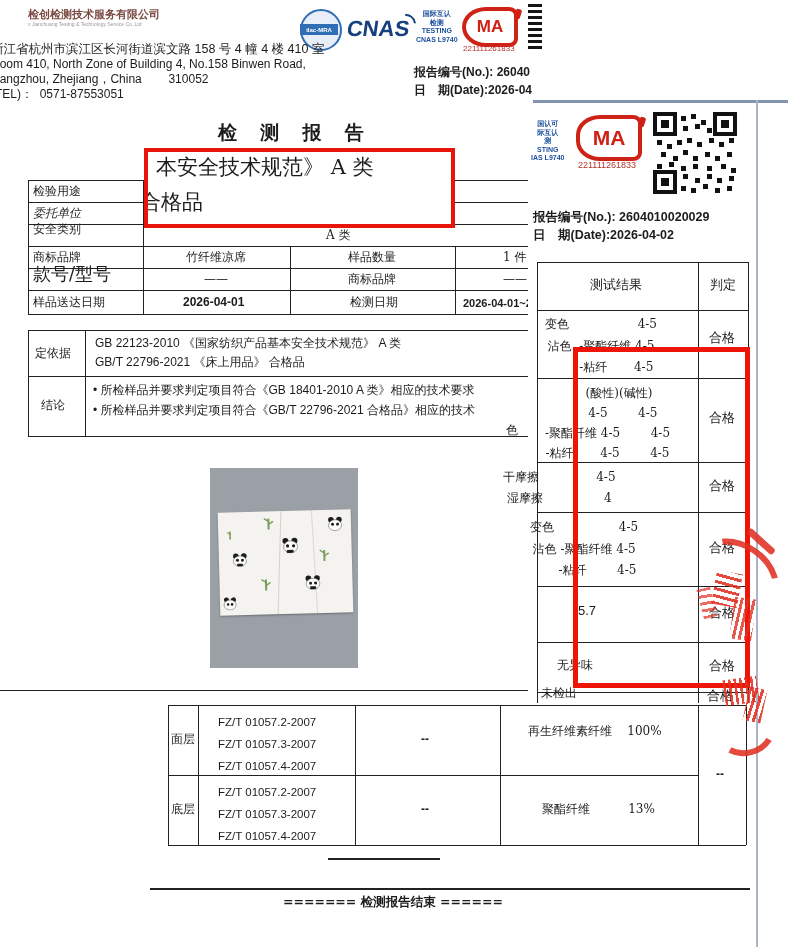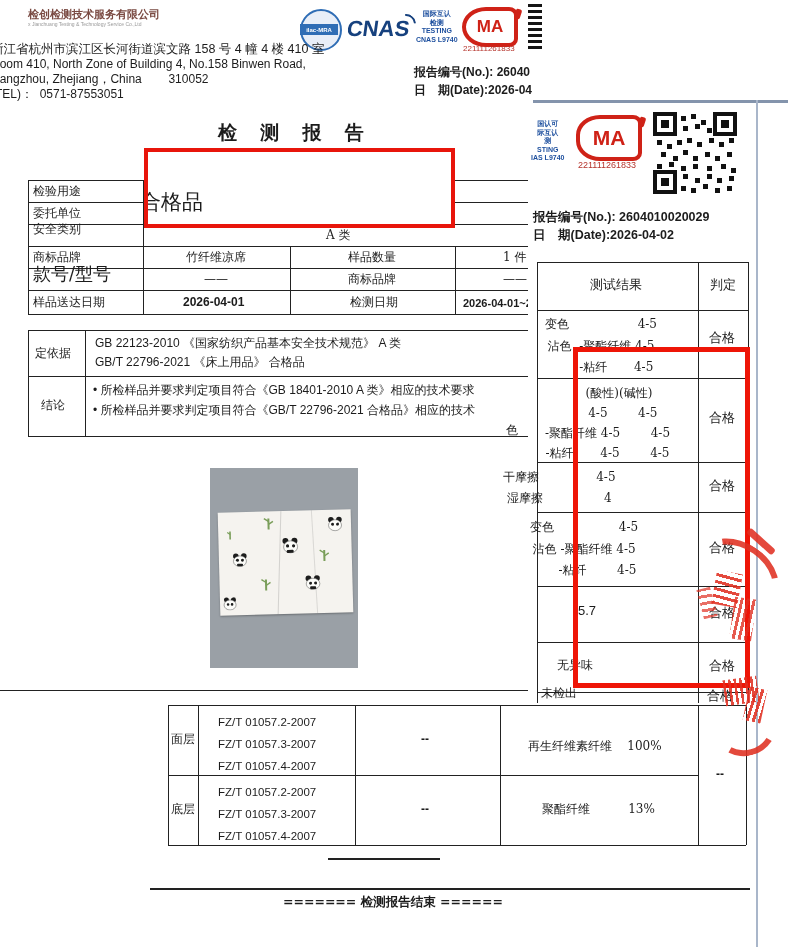--- a/index.html
+++ b/index.html
@@ -70,37 +70,38 @@
     <div class="hl" style="left:28px;top:246px;width:500px;"></div>
     <div class="hl" style="left:28px;top:268px;width:500px;"></div>
     <div class="hl" style="left:28px;top:290px;width:500px;"></div>
     <div class="hl" style="left:28px;top:314px;width:500px;"></div>
     <div class="vl" style="left:28px;top:180px;height:134px;"></div>
     <div class="vl" style="left:143px;top:180px;height:134px;"></div>
     <div class="vl" style="left:290px;top:246px;height:68px;"></div>
     <div class="vl" style="left:455px;top:246px;height:68px;"></div>
 
     <div class="t kai" style="left:33px;top:185px;font-size:12px;">检验用途</div>
-    <div class="t kai" style="left:33px;top:207px;font-size:12px;">委托单位</div>
+    <div class="t kai" style="left:33px;top:207px;font-size:12px;font-style:italic;">委托单位</div>
     <div class="t kai" style="left:33px;top:223px;font-size:12px;">安全类别</div>
     <div class="t kai" style="left:326px;top:229px;font-size:12px;">A 类</div>
     <div class="t kai" style="left:33px;top:251px;font-size:12px;">商标品牌</div>
     <div class="t kai" style="left:186px;top:251px;font-size:12px;">竹纤维凉席</div>
     <div class="t kai" style="left:348px;top:251px;font-size:12px;">样品数量</div>
     <div class="t kai" style="left:503px;top:251px;font-size:12px;">1 件</div>
     <div class="t kai" style="left:33px;top:264px;font-size:18px;">款号/型号</div>
     <div class="t kai" style="left:204px;top:273px;font-size:12px;">——</div>
     <div class="t kai" style="left:348px;top:273px;font-size:12px;">商标品牌</div>
     <div class="t kai" style="left:503px;top:273px;font-size:12px;">——</div>
     <div class="t kai" style="left:33px;top:296px;font-size:12px;">样品送达日期</div>
     <div class="t b sans" style="left:183px;top:296px;font-size:12px;">2026-04-01</div>
     <div class="t kai" style="left:350px;top:296px;font-size:12px;">检测日期</div>
     <div class="t b sans" style="left:463px;top:297px;font-size:11px;">2026-04-01~2</div>
 
     <div class="redbox" style="left:144px;top:148px;width:303px;height:72px;overflow:hidden;">
+      <div class="t kai" style="left:8px;top:3px;font-size:21px;">本安全技术规范》 A 类</div>
       <div class="t kai" style="left:-8px;top:38px;font-size:21px;">合格品</div>
     </div>
 
     <div class="hl" style="left:28px;top:330px;width:500px;"></div>
     <div class="hl" style="left:28px;top:376px;width:500px;"></div>
     <div class="hl" style="left:28px;top:436px;width:500px;"></div>
     <div class="vl" style="left:28px;top:330px;height:106px;"></div>
     <div class="vl" style="left:85px;top:330px;height:106px;"></div>
     <div class="t kai" style="left:35px;top:347px;font-size:12px;">定依据</div>
     <div class="t sans" style="left:95px;top:337px;font-size:12px;">GB 22123-2010 《国家纺织产品基本安全技术规范》 A 类</div>
@@ -291,21 +292,21 @@
     <div class="vl" style="left:168px;top:705px;height:140px;"></div>
     <div class="vl" style="left:198px;top:705px;height:140px;"></div>
     <div class="vl" style="left:355px;top:705px;height:140px;"></div>
     <div class="vl" style="left:500px;top:705px;height:140px;"></div>
     <div class="vl" style="left:698px;top:705px;height:140px;"></div>
     <div class="vl" style="left:746px;top:705px;height:140px;"></div>
 
     <div class="t kai" style="left:171px;top:733px;font-size:12px;">面层</div>
     <div class="t sans" style="left:218px;top:711px;font-size:11.5px;line-height:22px;"><span class="rline">FZ/T 01057.2-2007</span><span class="rline">FZ/T 01057.3-2007</span><span class="rline">FZ/T 01057.4-2007</span></div>
     <div class="t b sans" style="left:421px;top:733px;font-size:12px;">--</div>
-    <div class="t kai" style="left:528px;top:740px;font-size:12px;">再生纤维素纤维    100%</div>
+    <div class="t kai" style="left:528px;top:725px;font-size:12px;">再生纤维素纤维    100%</div>
 
     <div class="t kai" style="left:171px;top:803px;font-size:12px;">底层</div>
     <div class="t sans" style="left:218px;top:781px;font-size:11.5px;line-height:22px;"><span class="rline">FZ/T 01057.2-2007</span><span class="rline">FZ/T 01057.3-2007</span><span class="rline">FZ/T 01057.4-2007</span></div>
     <div class="t b sans" style="left:421px;top:803px;font-size:12px;">--</div>
     <div class="t kai" style="left:542px;top:803px;font-size:12px;">聚酯纤维          13%</div>
 
     <div class="t b sans" style="left:716px;top:768px;font-size:12px;">--</div>
 
     <div class="hl" style="left:328px;top:858px;width:112px;height:2px;"></div>
     <div class="hl" style="left:150px;top:888px;width:600px;height:2px;"></div>

